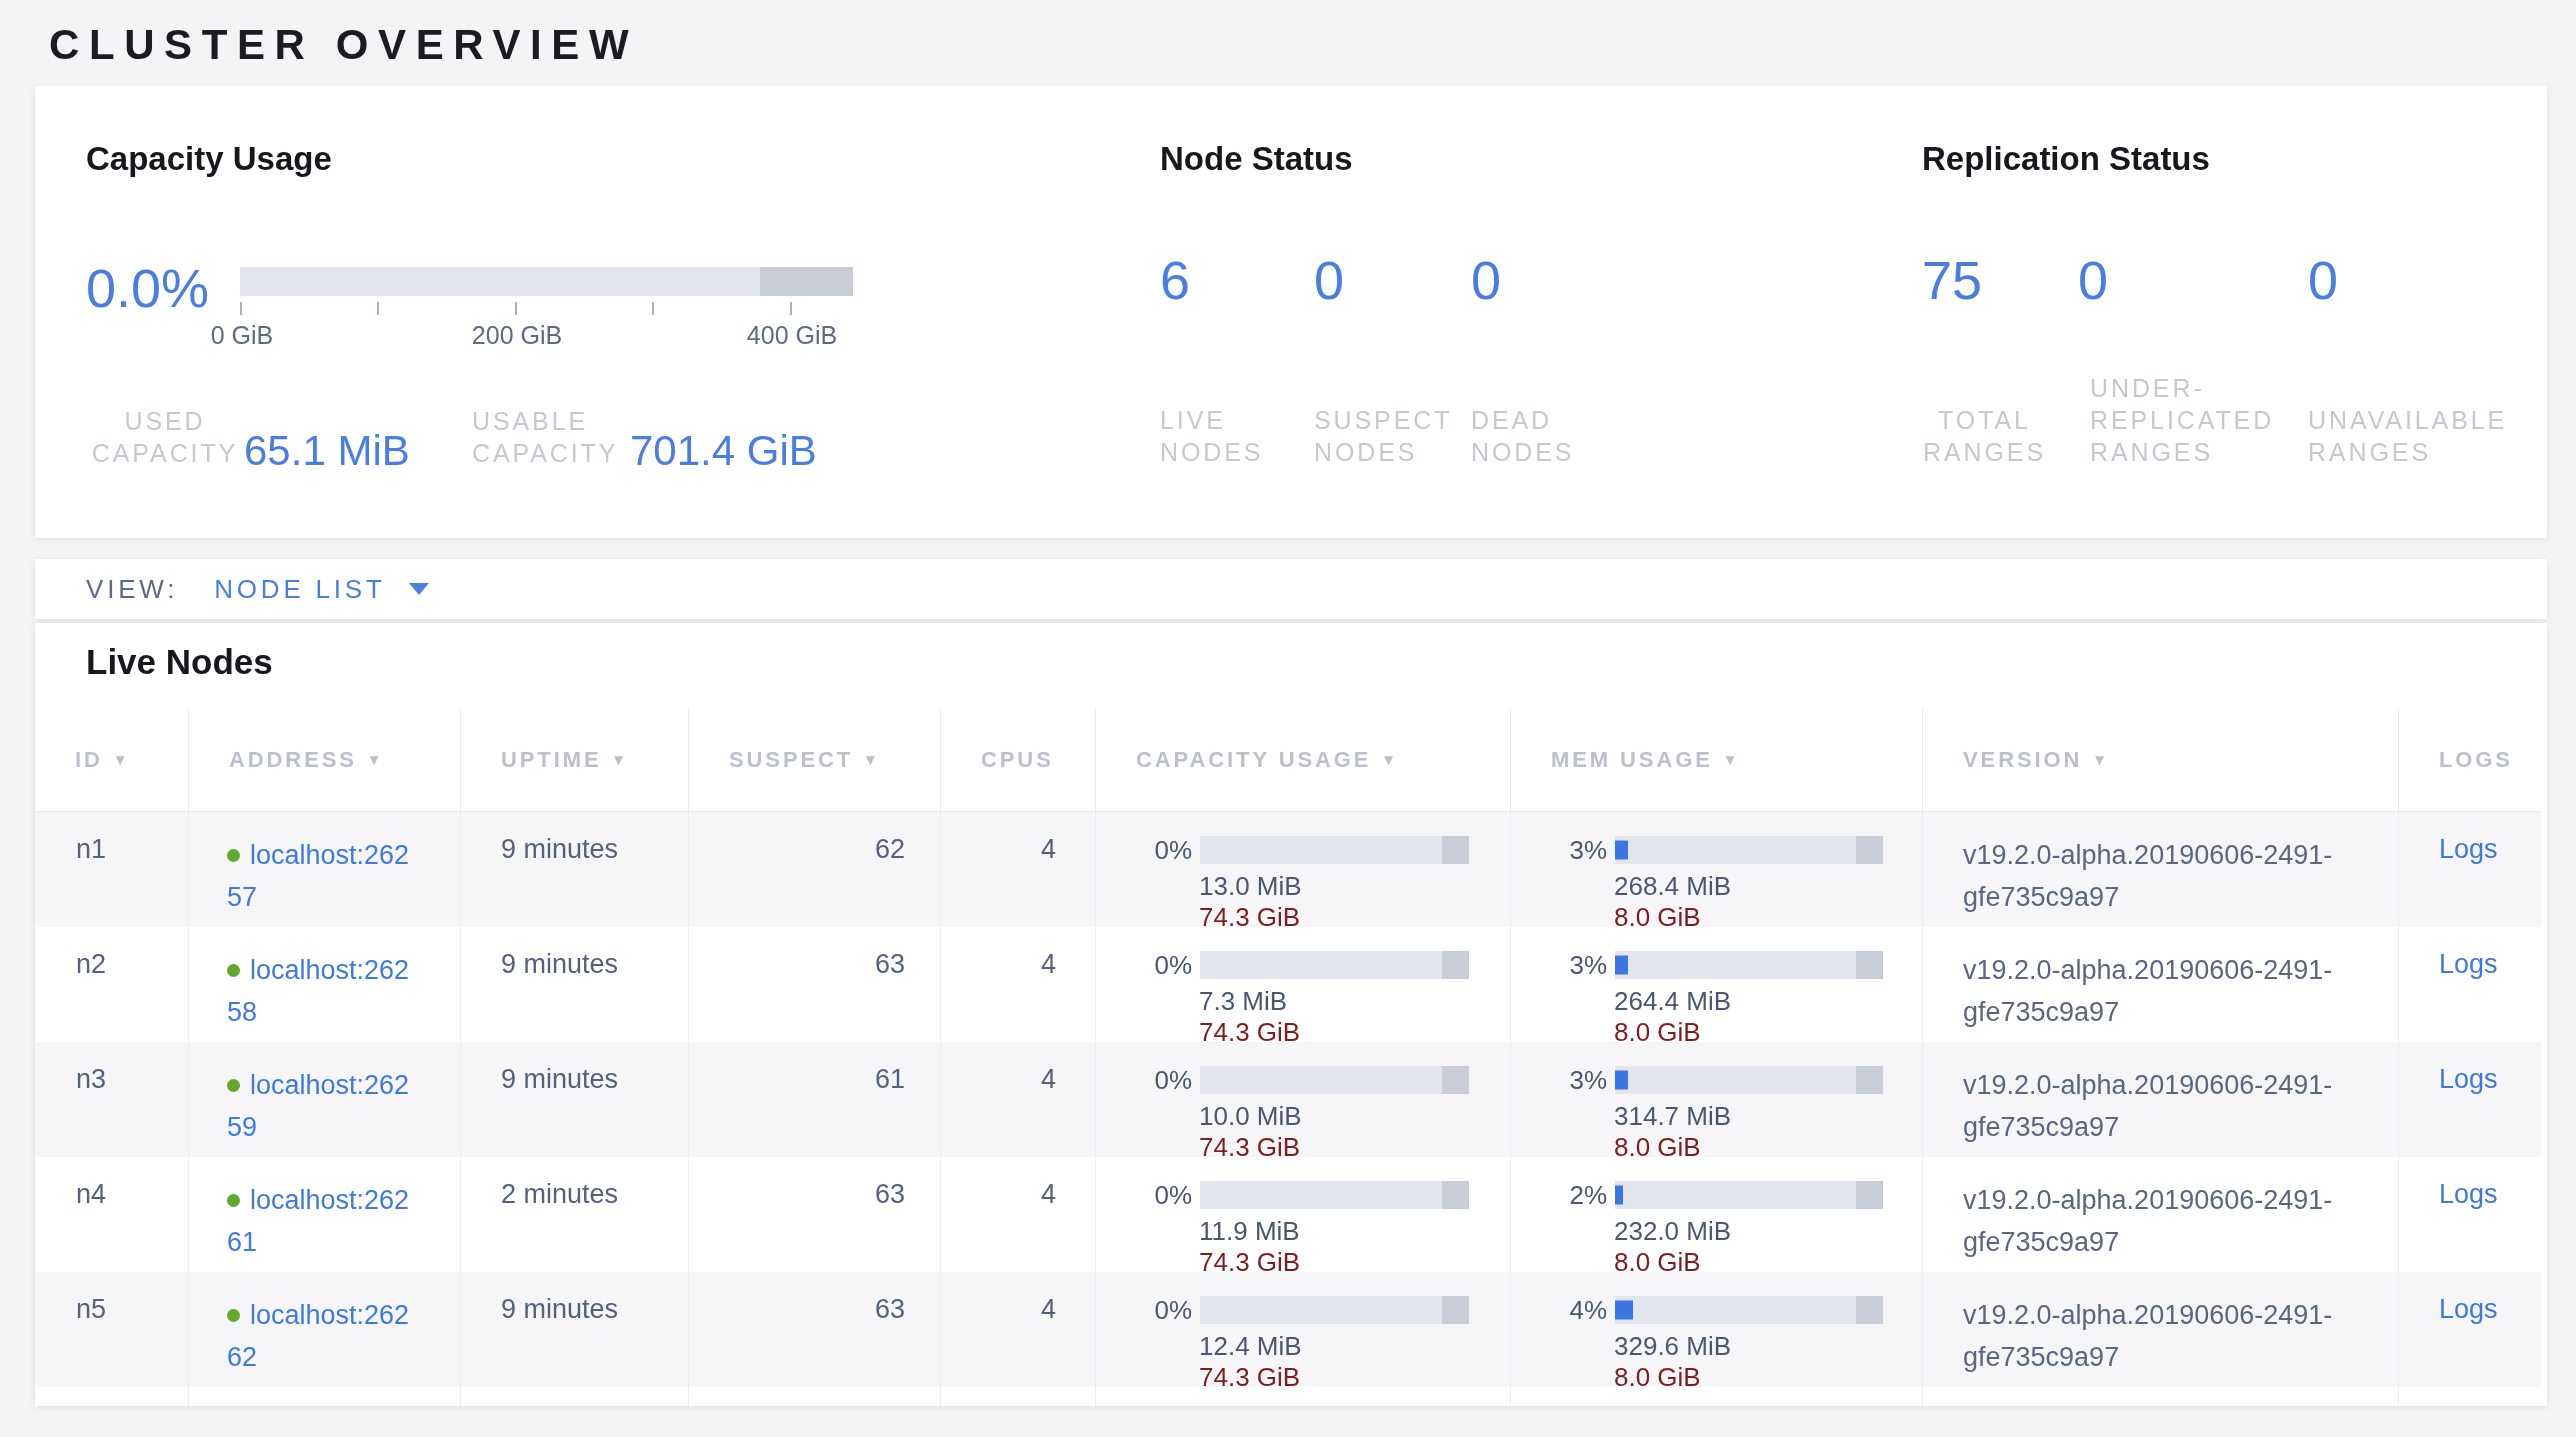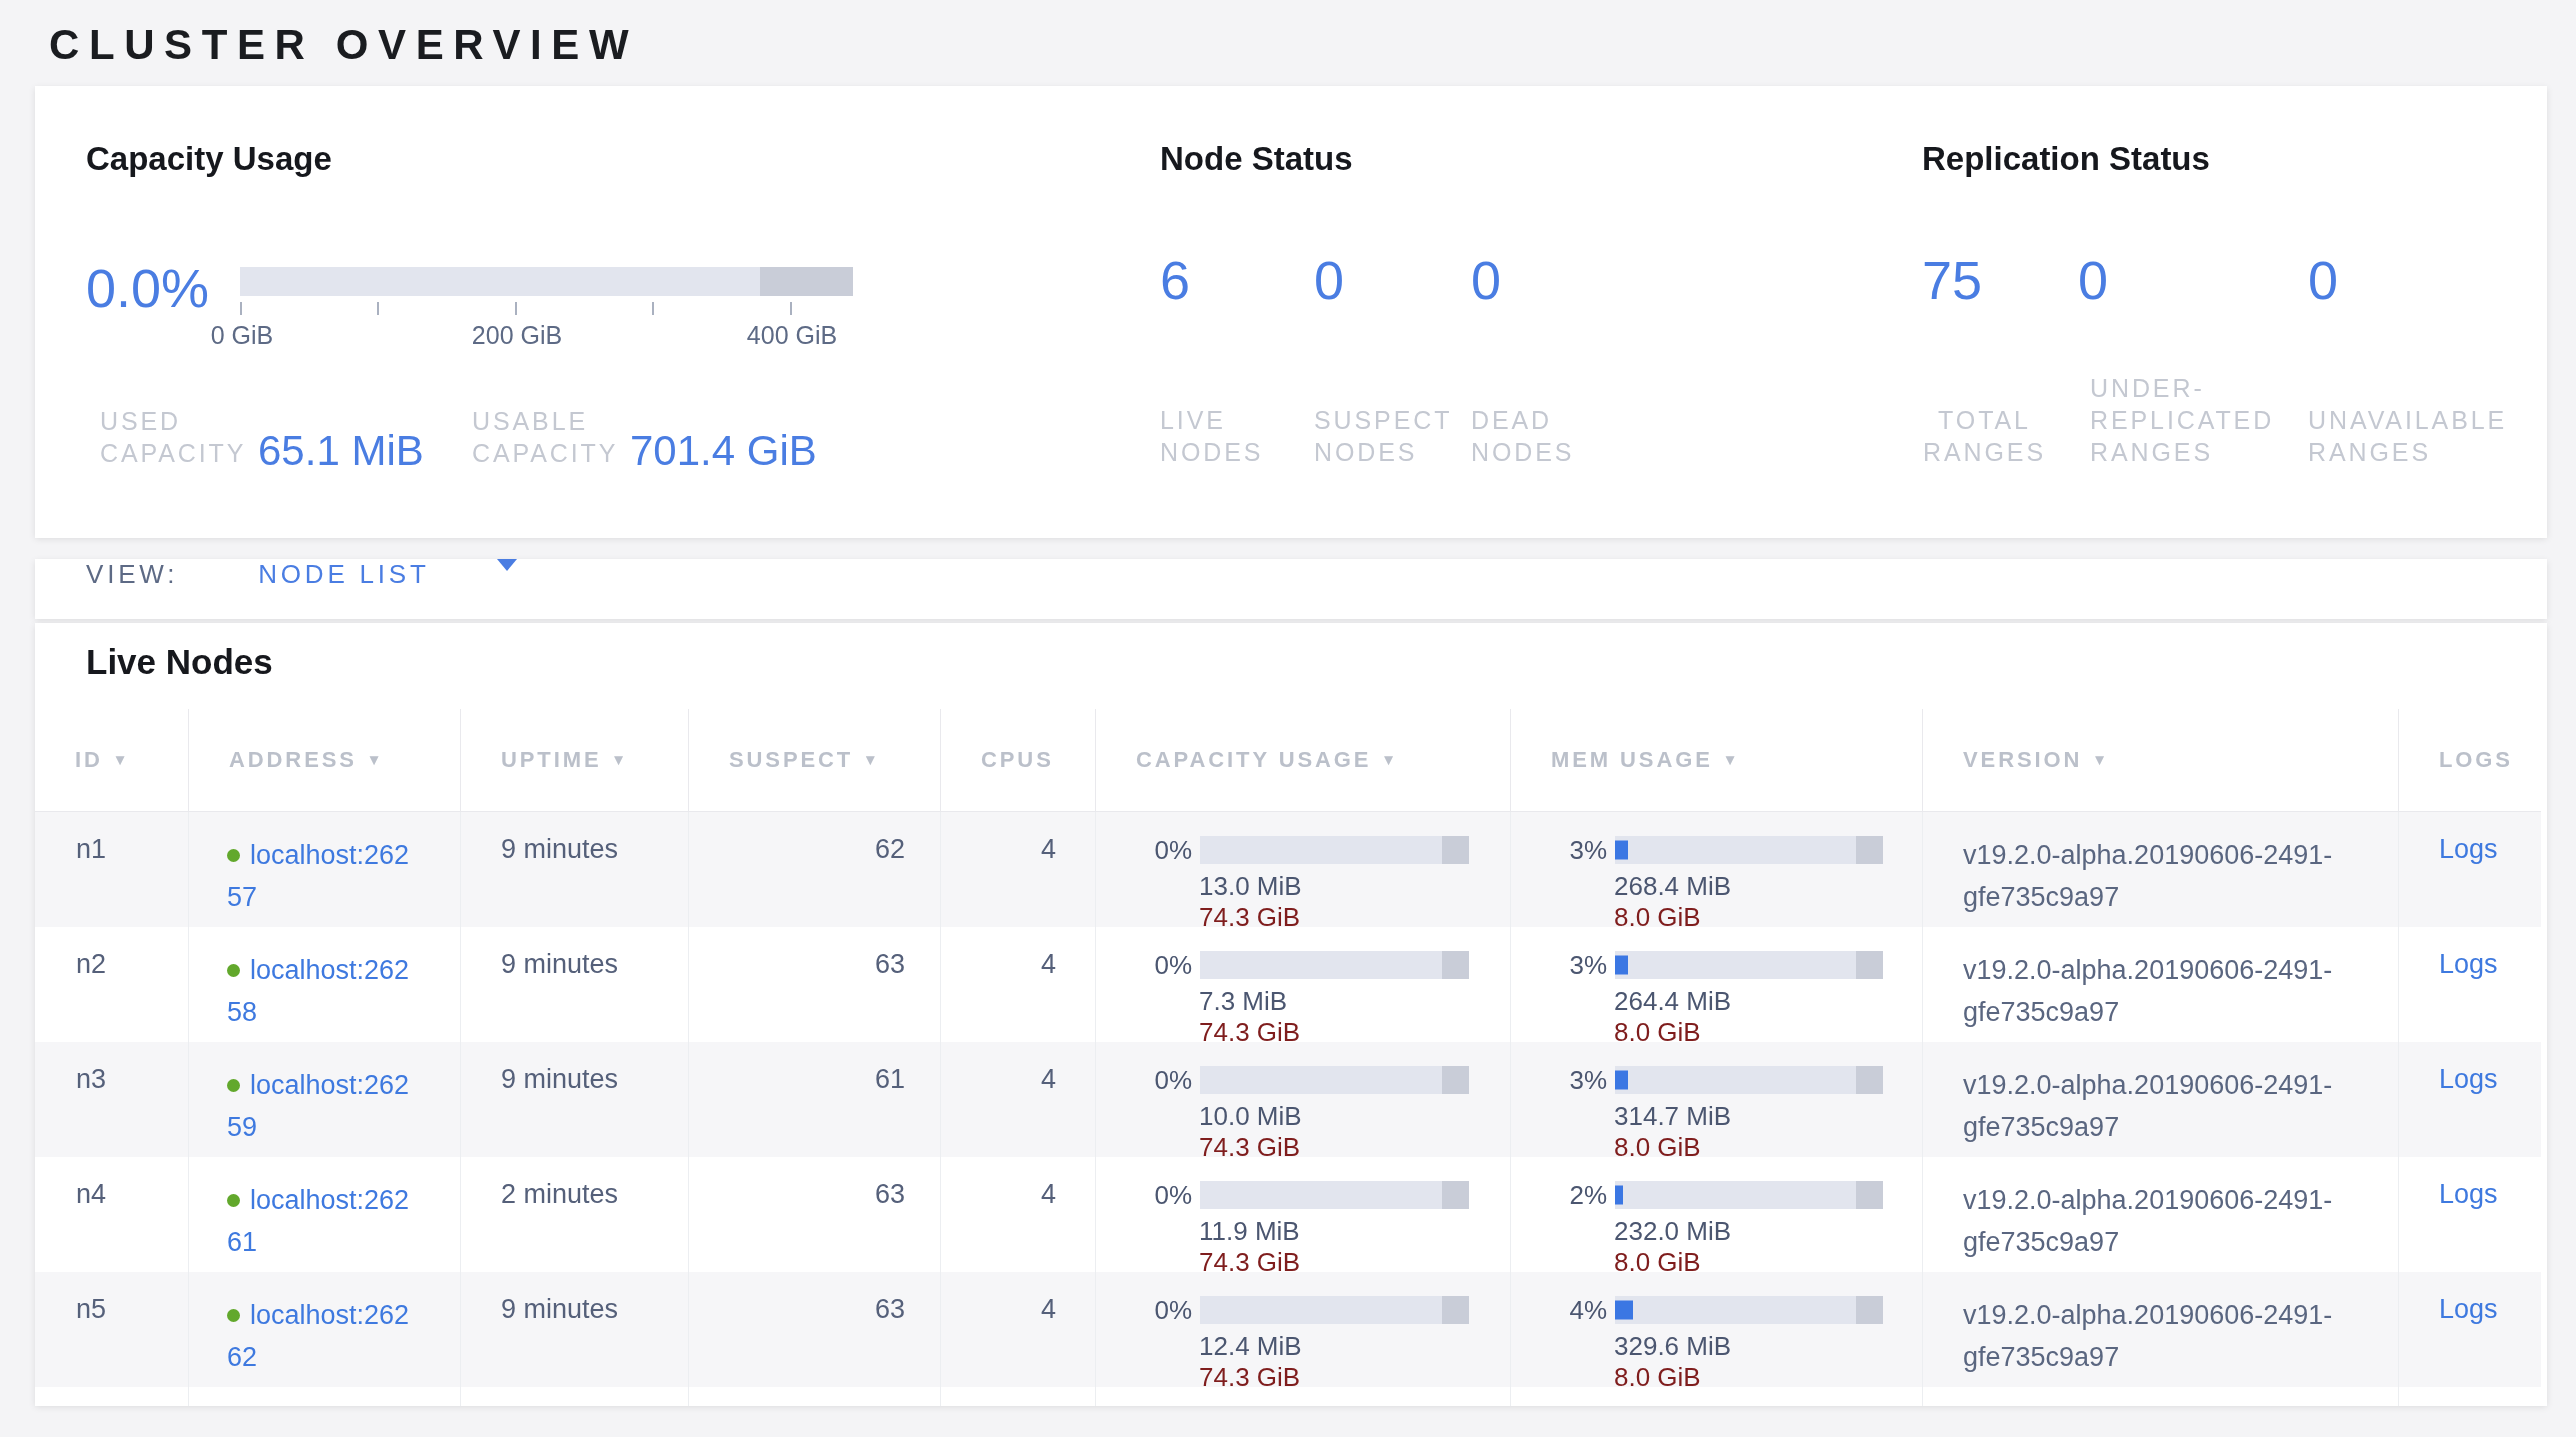--- a/index.html
+++ b/index.html
@@ -13,39 +13,39 @@
   .page-title {
     position:absolute; left:49px; top:21px;
     font-size:42px; font-weight:700; letter-spacing:9.6px; color:#1a1c20;
     white-space:nowrap;
   }
   .card {
     position:absolute; left:35px; width:2512px; background:#ffffff;
     box-shadow:0 1.9px 6.7px rgba(0,0,0,0.10);
   }
   #summary-card { top:86px; height:452px; }
-  #view-bar { top:559px; height:60px; display:flex; padding-left:51px;gap:44px; }
+  #view-bar { top:559px; height:60px; display:flex; align-items:center; padding-left:51px; }
   #live-card { top:623px; height:783px; overflow:hidden; }
 
   
   .section-title { position:absolute; top:54px; font-size:33px; font-weight:700; color:#16181d; white-space:nowrap; }
   #cap-title  { left:51px; }
   #node-title { left:1125px; }
   #repl-title { left:1887px; }
 
   #cap-pct { position:absolute; left:51px; top:171px; font-size:54px; color:#4a7de2; }
   #cap-bar { position:absolute; left:205px; top:181px; width:613px; height:29px; background:#e2e5ee; }
   #cap-bar .overview-dark { position:absolute; right:0; top:0; height:100%; width:15.2%; background:#c9cdd8; }
   #cap-ticks { position:absolute; left:205px; top:216px; width:613px; height:13.4px; }
   #cap-ticks .tick { position:absolute; top:0; width:1.9px; height:13.4px; background:#aab1c0; }
   #cap-tick-labels { position:absolute; left:205px; top:235px; width:613px; font-size:25px; color:#5d6a85; }
   #cap-tick-labels span { position:absolute; transform:translateX(-50%); white-space:nowrap; }
 
   .stat-pair { position:absolute; top:319px; display:flex; align-items:flex-end; }
-  #cap-pair-0 { left:65px; }
+  #cap-pair-0 { left:51px;text-align:center; }
   #cap-pair-1 { left:437px; }
   .pair-label { width:158px; font-size:25px; line-height:32px; letter-spacing:2.9px; color:#c4c8d1; }
   .pair-value { font-size:42px; line-height:36px; color:#4a7de2; white-space:nowrap; }
 
   .stat-col { position:absolute; top:163px; height:219px; }
   .stat-value { font-size:54px; color:#4a7de2; }
   .stat-label { position:absolute; bottom:0; left:0; font-size:25px; line-height:32px; letter-spacing:2.9px; color:#c4c8d1; }
   #node-col-0 { left:1125px; width:125px; }
   #node-col-1 { left:1279px; width:144px; }
   #node-col-2 { left:1436px; width:153px; }

